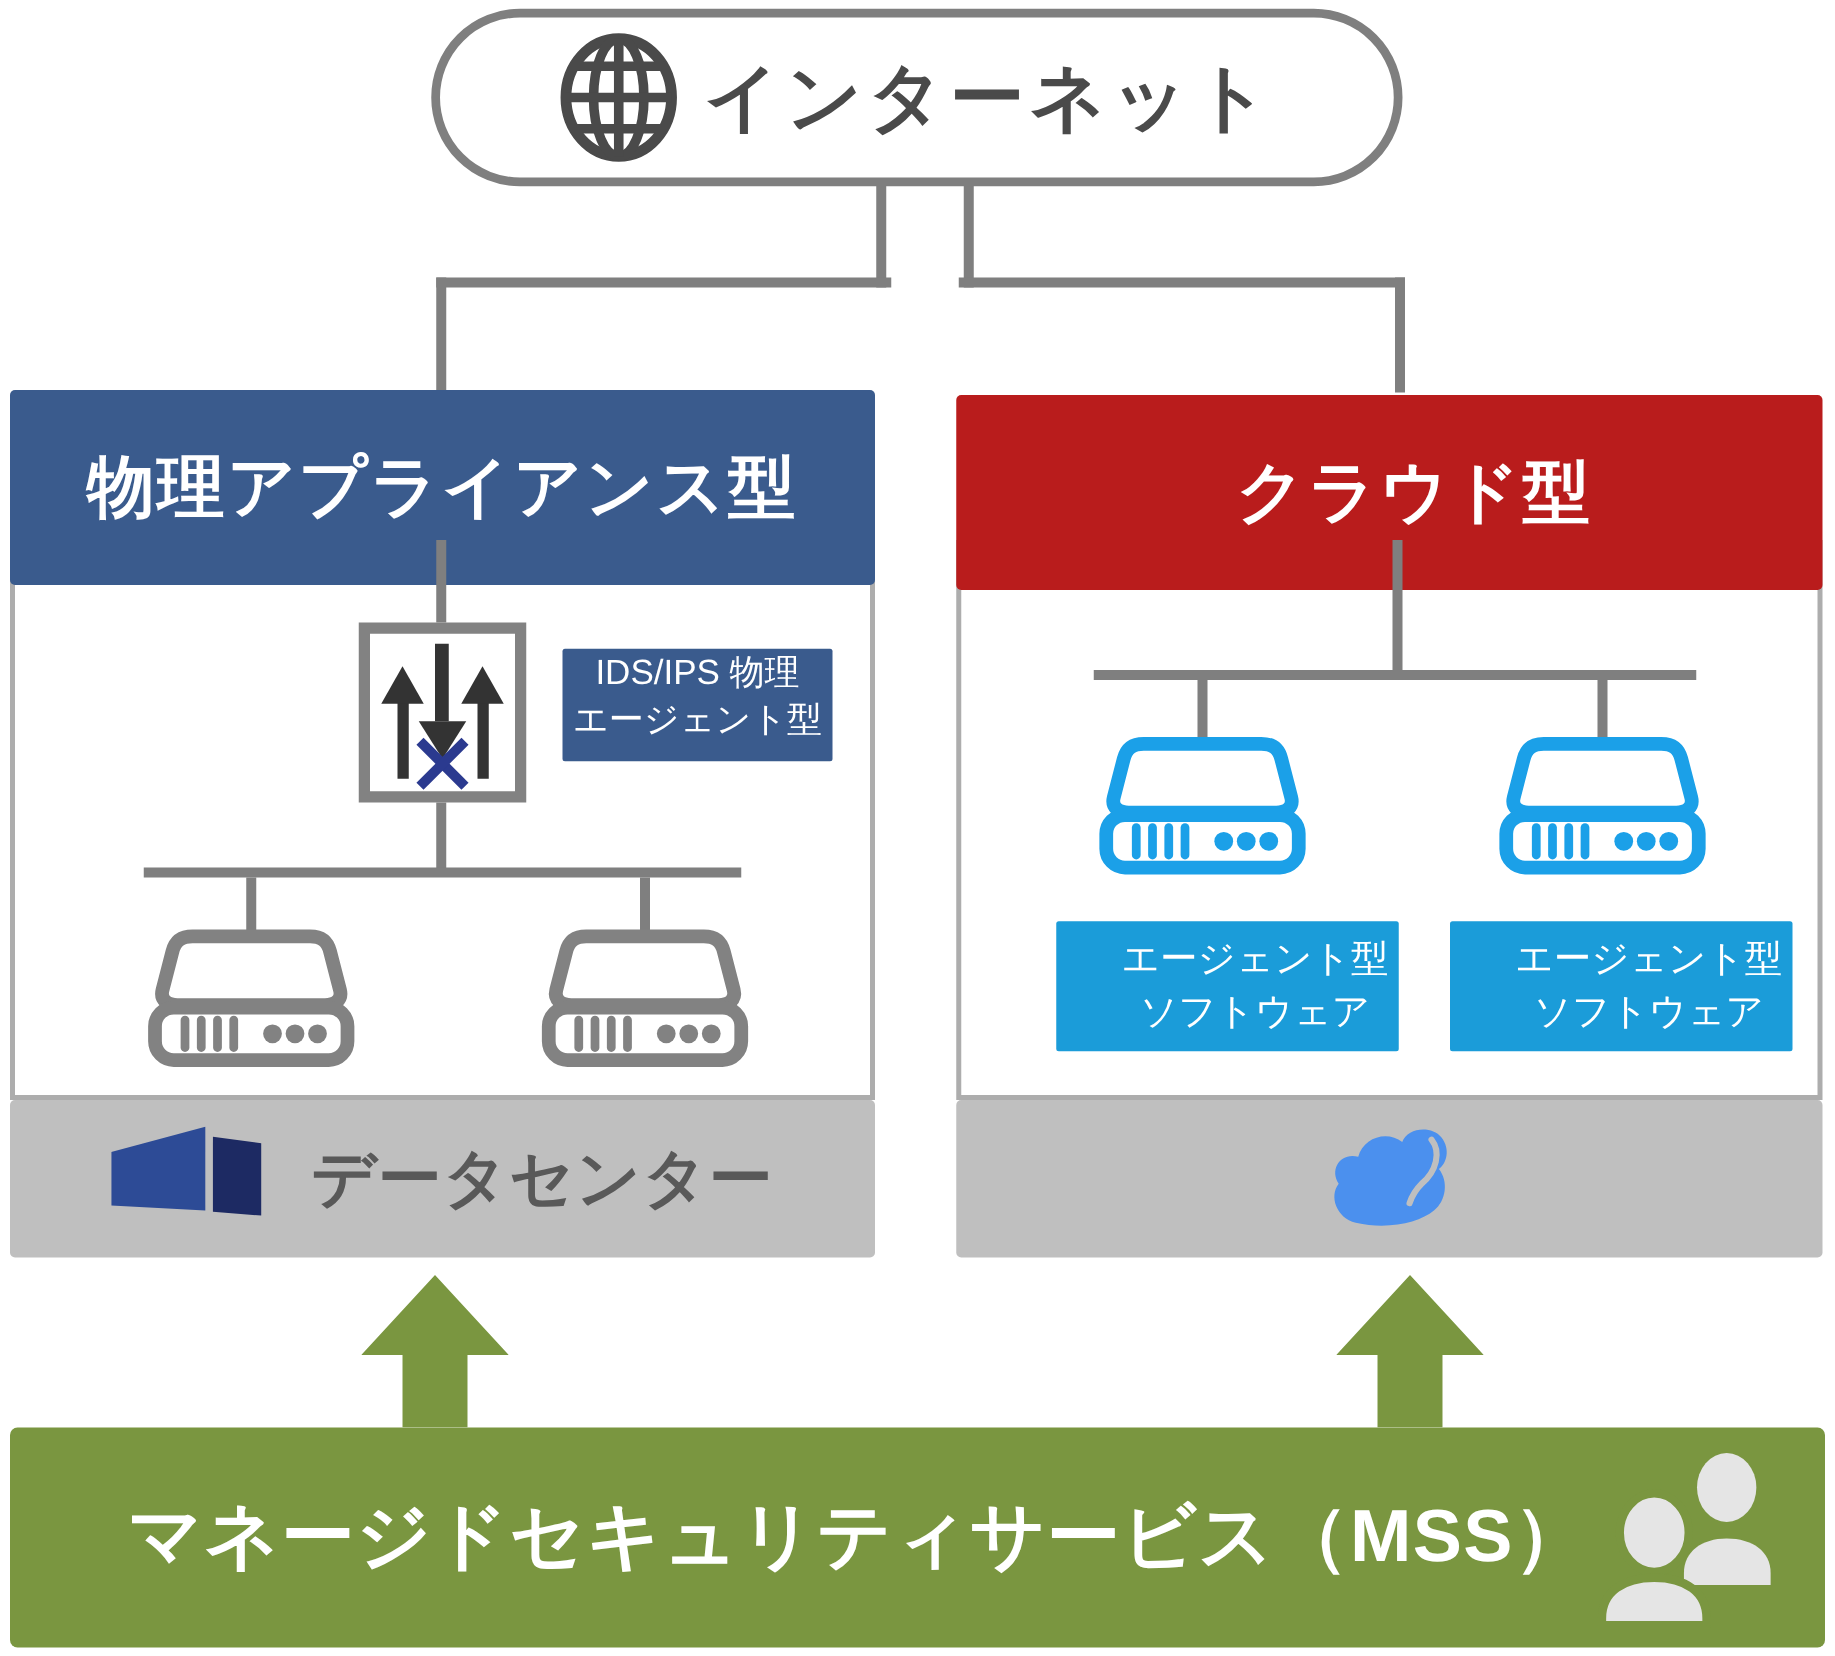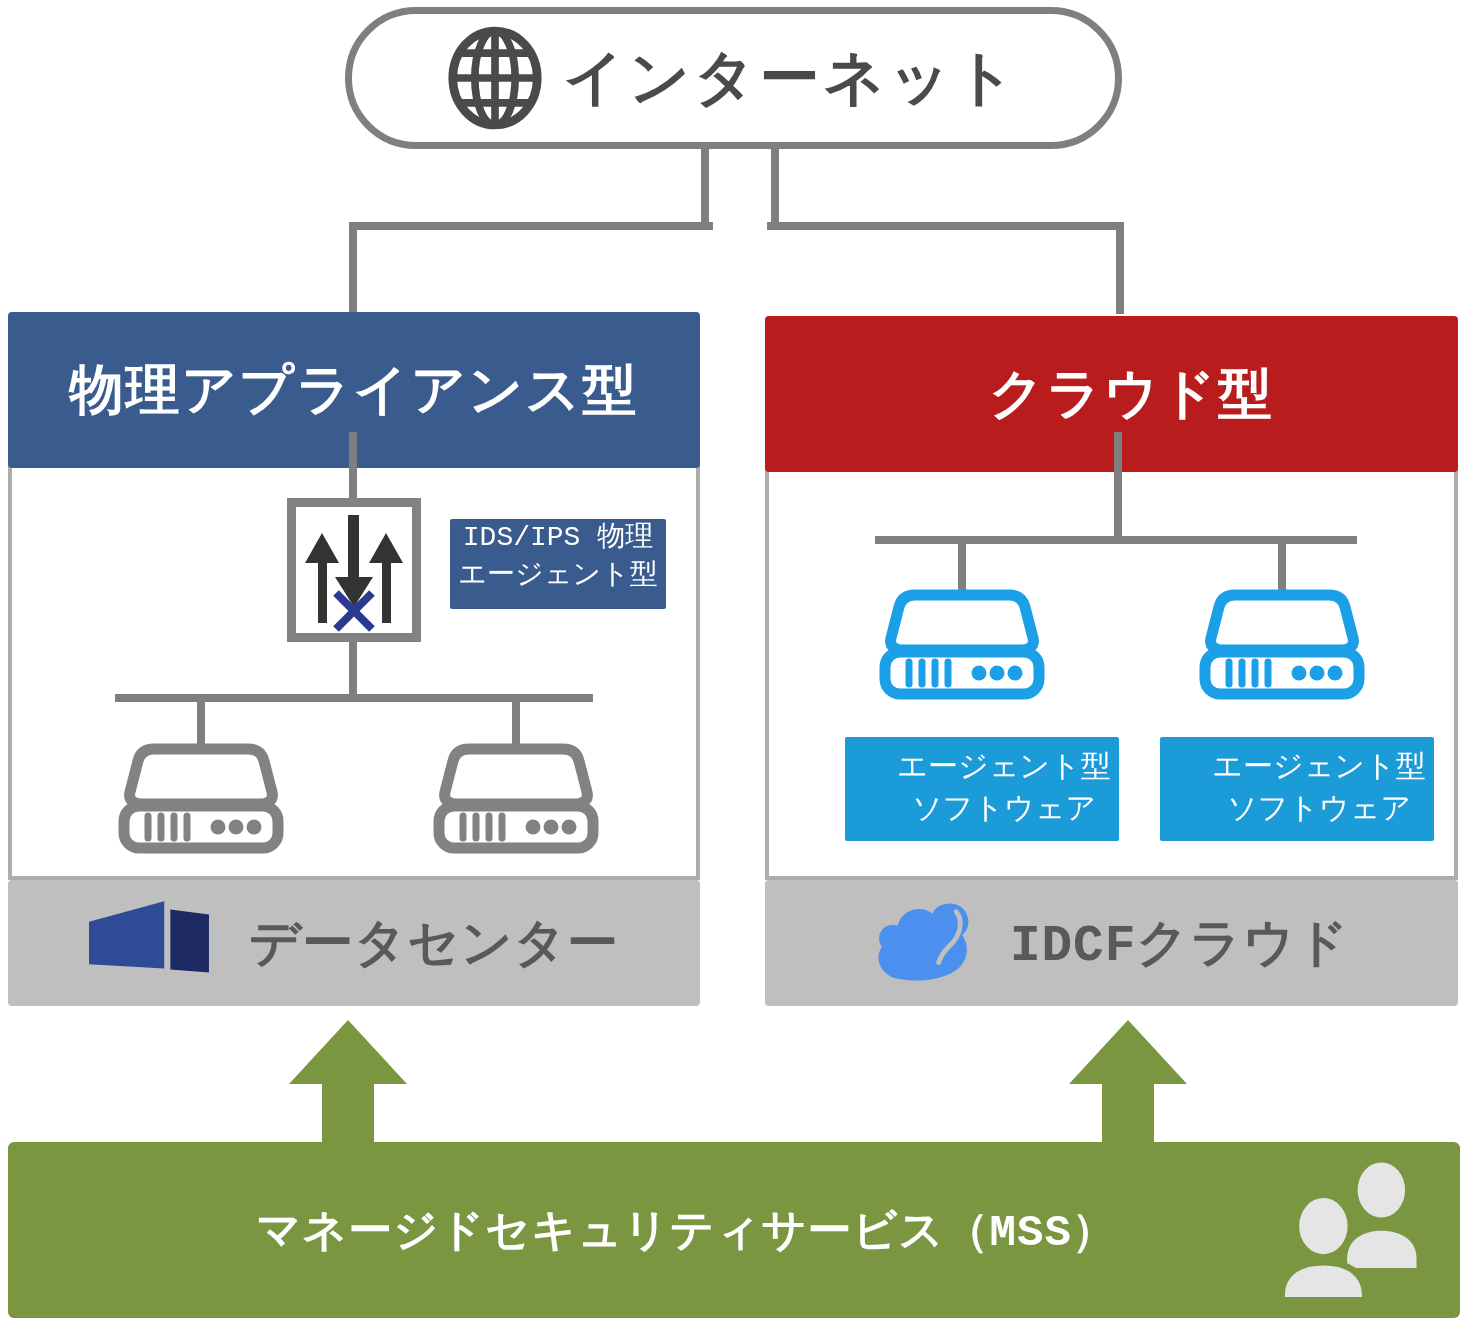--- a/index.html
+++ b/index.html
@@ -1,20 +1,20 @@
 <!DOCTYPE html>
 <html><head>
 <meta charset="utf-8">
 <style>
   html,body{margin:0;padding:0;background:#fff;}
   #canvas{
     position:relative;width:1468px;height:1325px;background:#fff;overflow:hidden;
     font-family:"Liberation Sans","DejaVu Sans",sans-serif;
   }
-  .abs{position:absolute;font-family:Liberation Mono, monospace;}
+  .abs{position:absolute;}
   .line{position:absolute;background:#7F7F7F;}
   
   .pill{
     left:345px;top:7px;width:777px;height:142px;box-sizing:border-box;
     border:7px solid #7F7F7F;border-radius:71px;background:#fff;
     display:flex;align-items:center;justify-content:center;gap:20px;
   }
   .pill-label{font-size:60px;font-weight:bold;color:#4A4A4A;letter-spacing:4px;white-space:nowrap;}
   
   .panel-header{
@@ -49,21 +49,21 @@
     width:230px;height:104px;background:#1B9CD9;border-radius:2px;
     display:flex;flex-direction:column;align-items:center;justify-content:center;
     color:#fff;font-size:30px;line-height:1.4;white-space:nowrap;padding-left:44px;
   }
   
   .banner{
     left:8px;top:1142px;width:1452px;height:176px;background:#7A9640;border-radius:6px;
   }
   .banner-label{
     position:absolute;inset:0;display:flex;align-items:center;justify-content:center;
-    padding-right:95px;color:#fff;font-size:44px;font-weight:bold;letter-spacing:1px;white-space:nowrap;
+    padding-right:95px;color:#fff;font-size:59px;font-weight:bold;letter-spacing:1px;white-space:nowrap;
   }
   .people{position:absolute;right:34px;top:12px;}
   svg{display:block;}
 </style>
 </head>
 <body>
 
 <div id="canvas">
 
   <div class="line" style="left:701px;top:148px;width:8px;height:82px;"></div>
@@ -210,21 +210,20 @@
     <span>ソフトウェア</span>
   </div>
 
   <div class="abs panel-footer ftr-right">
     <span>
       <svg width="98" height="86" viewBox="0 0 100 88">
         <path d="M22,80 C6,76 0,58 8,48 C0,36 10,22 24,26 C28,10 48,4 60,14 C64,2 84,0 92,10 C100,20 96,32 90,36 C98,46 96,62 86,70 C74,80 48,86 22,80 Z" fill="#4B90EE"></path>
         <path d="M84,12 C92,22 88,38 76,48 C72,52 68,58 66,64" stroke="#BFBFBF" stroke-width="5" fill="none" stroke-linecap="round"></path>
       </svg>
     </span>
-    <span class="footer-label">IDCFクラウド</span>
   </div>
 
   <div class="abs" style="left:289px;top:1020px;">
     <svg width="118" height="122" viewBox="0 0 118 122">
       <polygon points="59,0 0,64 33,64 33,122 85,122 85,64 118,64" fill="#7A9640"></polygon>
     </svg>
   </div>
   <div class="abs" style="left:1069px;top:1020px;">
     <svg width="118" height="122" viewBox="0 0 118 122">
       <polygon points="59,0 0,64 33,64 33,122 85,122 85,64 118,64" fill="#7A9640"></polygon>

